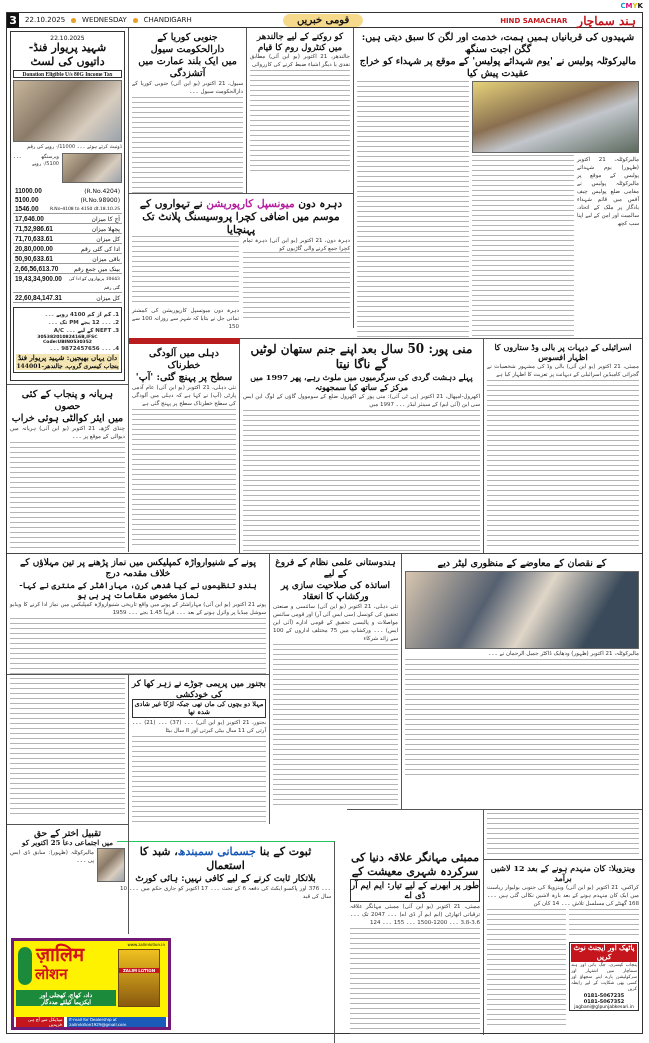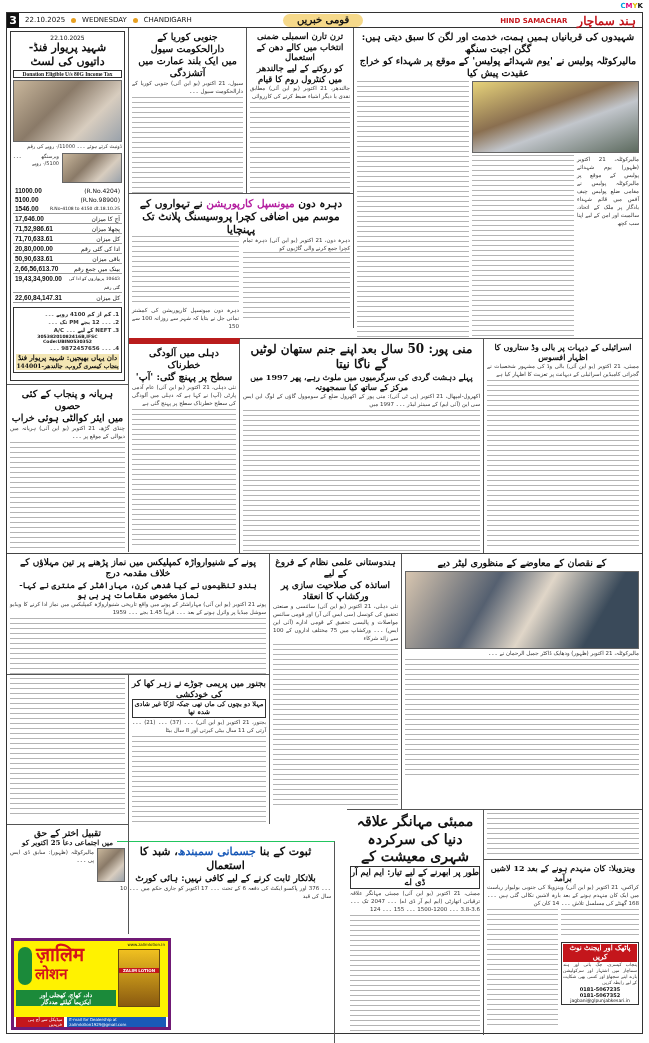--- a/index.html
+++ b/index.html
@@ -124,21 +124,20 @@
   </div>
 
   <div class="col" style="left:122px;top:15px;width:118px;height:165px;padding:3px;">
     <div class="hl" style="font-size:9.5px;">جنوبی کوریا کے دارالحکومت سیول</div>
     <div class="hl" style="font-size:9.5px;">میں ایک بلند عمارت میں آتشزدگی</div>
     <div class="body-text">سیول، 21 اکتوبر (یو این آئی) جنوبی کوریا کے دارالحکومت سیول ۔۔۔</div>
     <div class="lines" style="height:105px;margin-top:2px;"></div>
   </div>
 
   <div class="col" style="left:240px;top:15px;width:107px;height:165px;padding:3px;">
-    <div class="hl" style="font-size:8.5px;">ترن تارن اسمبلی ضمنی انتخاب میں کالے دھن کے استعمال</div>
     <div class="hl" style="font-size:8.5px;">کو روکنے کے لیے جالندھر میں کنٹرول روم کا قیام</div>
     <div class="body-text">جالندھر، 21 اکتوبر (یو این آئی) مطابق نقدی یا دیگر اشیاء ضبط کرنے کی کارروائی</div>
     <div class="lines" style="height:105px;margin-top:2px;"></div>
   </div>
 
   <div class="col" style="left:347px;top:15px;width:288px;height:310px;padding:3px;border-right:none;">
     <div class="hl" style="font-size:9.5px;">شہیدوں کی قربانیاں ہمیں ہمت، خدمت اور لگن کا سبق دیتی ہیں: گگن اجیت سنگھ</div>
     <div class="hl" style="font-size:9.5px;">مالیرکوٹلہ پولیس نے 'یوم شہدائے پولیس' کے موقع پر شہداء کو خراج عقیدت پیش کیا</div>
     <div style="display:flex;gap:3px;margin-top:2px;">
       <div style="width:112px;">
@@ -224,36 +223,36 @@
     <div class="hl box" style="font-size:6.5px;">مہلا دو بچوں کی ماں تھی جبکہ لڑکا غیر شادی شدہ تھا</div>
     <div class="body-text">بجنور، 21 اکتوبر (یو این آئی) ۔۔۔ (37) ۔۔۔ (21) ۔۔۔ آرتی کی 11 سال بیٹی کیرتی اور 8 سال بیٹا</div>
     <div class="lines" style="height:90px;margin-top:2px;"></div>
   </div>
 
   <div class="col" style="left:0;top:661px;width:122px;height:150px;padding:3px;border-top:1px solid #555;">
     <div class="lines" style="height:140px;"></div>
   </div>
 
   <div class="col" style="left:340px;top:796px;width:137px;height:226px;padding:3px;border-top:1px solid #555;">
-    <div class="hl" style="font-size:14px;">ممبئی مہانگر علاقہ دنیا کی سرکردہ شہری معیشت کے</div>
+    <div class="hl" style="font-size:11px;margin-top:38px;">ممبئی مہانگر علاقہ دنیا کی سرکردہ شہری معیشت کے</div>
     <div class="hl box" style="font-size:8.5px;">طور پر ابھرنے کے لیے تیار: ایم ایم آر ڈی اے</div>
     <div class="body-text">ممبئی، 21 اکتوبر (یو این آئی) ممبئی مہانگر علاقہ ترقیاتی اتھارٹی (ایم ایم آر ڈی اے) ۔۔۔ 2047 تک ۔۔۔ 3.6-3.8 ۔۔۔ 1200-1500 ۔۔۔ 155 ۔۔۔ 124</div>
     <div class="lines" style="height:130px;margin-top:2px;"></div>
   </div>
 
   <div class="col" style="left:477px;top:796px;width:158px;height:50px;padding:3px;border-top:1px solid #555;border-right:none;">
     <div class="lines" style="height:42px;"></div>
   </div>
 
   <div class="col" style="left:477px;top:846px;width:158px;height:176px;padding:3px;border-top:1px solid #555;border-right:none;">
     <div class="hl" style="font-size:8px;">وینزویلا: کان منہدم ہونے کے بعد 12 لاشیں برآمد</div>
     <div class="body-text">کراکس، 21 اکتوبر (یو این آئی) وینزویلا کی جنوبی بولیوار ریاست میں ایک کان منہدم ہونے کے بعد بارہ لاشیں نکالی گئی ہیں ۔۔۔ 168 گھنٹے کی مسلسل تلاش ۔۔۔ 14 کان کن</div>
     <div style="display:flex;gap:3px;margin-top:2px;">
       <div class="lines" style="flex:1;height:120px;"></div>
-      <div style="width:78px;">
+      <div style="width:70px;">
         <div class="lines" style="height:30px;"></div>
         <div class="box" style="margin-top:3px;padding:1px;">
           <div class="hl" style="background:#c4161c;color:#fff;font-size:7px;">پاٹھک اور ایجنٹ نوٹ کریں</div>
           <div class="body-text" style="font-size:4.5px;line-height:6px;">پنجاب کیسری، جگ بانی اور ہند سماچار میں اشتہار اور سرکولیشن بارے اپنے سجھاؤ اور کسی بھی شکایت کے لیے رابطہ کریں</div>
           <div style="font-size:5px;font-weight:bold;text-align:center;">0181-5067235</div>
           <div style="font-size:5px;font-weight:bold;text-align:center;">0181-5067352</div>
           <div style="font-size:4.5px;text-align:center;">jagbani@glpunjabkesari.in</div>
         </div>
       </div>
     </div>

